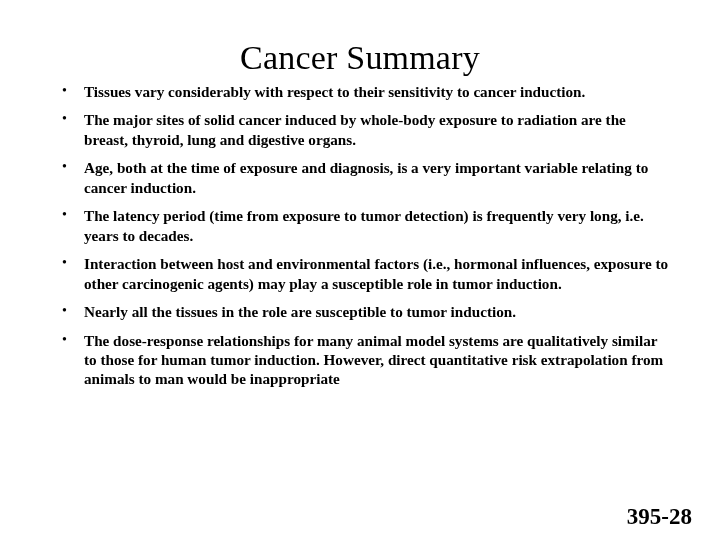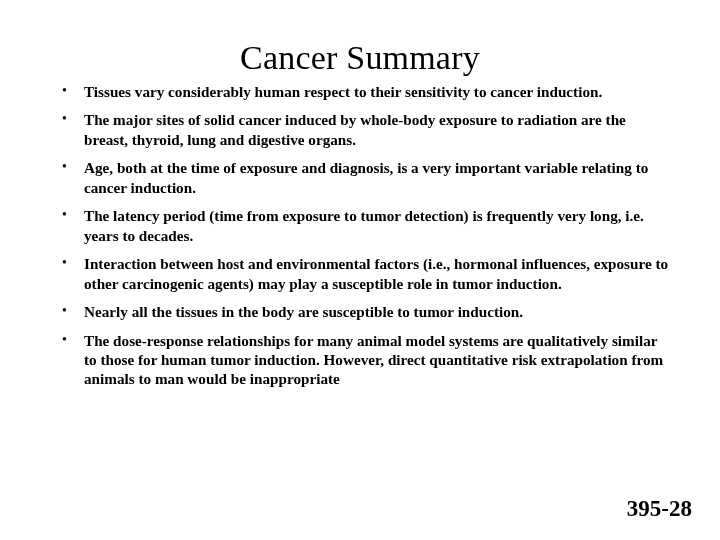--- a/index.html
+++ b/index.html
@@ -57,58 +57,58 @@
     position: absolute;
     left: 6px;
     top: 0;
     font-size: 14px;
     font-weight: normal;
     line-height: 1.28;
   }
   .slide-number {
     position: absolute;
     right: 28px;
-    bottom: 18px;
+    bottom: 10px;
     font-size: 23px;
     font-weight: bold;
     font-family: "Liberation Serif", serif;
     text-align: right;
   }
 </style>
 </head>
 <body>
 
 <div class="slide">
 
   <h1 class="slide-title">Cancer Summary</h1>
 
   <ul class="bullet-list">
     <li class="bullet-item">
       <span class="bullet-marker">•</span>
-      <span>Tissues vary considerably human respect to their sensitivity to cancer induction.</span>
+      <span>Tissues vary considerably with respect to their sensitivity to cancer induction.</span>
     </li>
     <li class="bullet-item">
       <span class="bullet-marker">•</span>
       <span>The major sites of solid cancer induced by whole-body exposure to radiation are the breast, thyroid, lung and digestive organs.</span>
     </li>
     <li class="bullet-item">
       <span class="bullet-marker">•</span>
       <span>Age, both at the time of exposure and diagnosis, is a very important variable relating to cancer induction.</span>
     </li>
     <li class="bullet-item">
       <span class="bullet-marker">•</span>
       <span>The latency period (time from exposure to tumor detection) is frequently very long, i.e. years to decades.</span>
     </li>
     <li class="bullet-item">
       <span class="bullet-marker">•</span>
       <span>Interaction between host and environmental factors (i.e., hormonal influences, exposure to other carcinogenic agents) may play a susceptible role in tumor induction.</span>
     </li>
     <li class="bullet-item">
       <span class="bullet-marker">•</span>
-      <span>Nearly all the tissues in the body are susceptible to tumor induction.</span>
+      <span>Nearly all the tissues in the role are susceptible to tumor induction.</span>
     </li>
     <li class="bullet-item">
       <span class="bullet-marker">•</span>
       <span>The dose-response relationships for many animal model systems are qualitatively similar to those for human tumor induction. However, direct quantitative risk extrapolation from animals to man would be inappropriate</span>
     </li>
   </ul>
 
   <div class="slide-number">395-28</div>
 
 </div>

